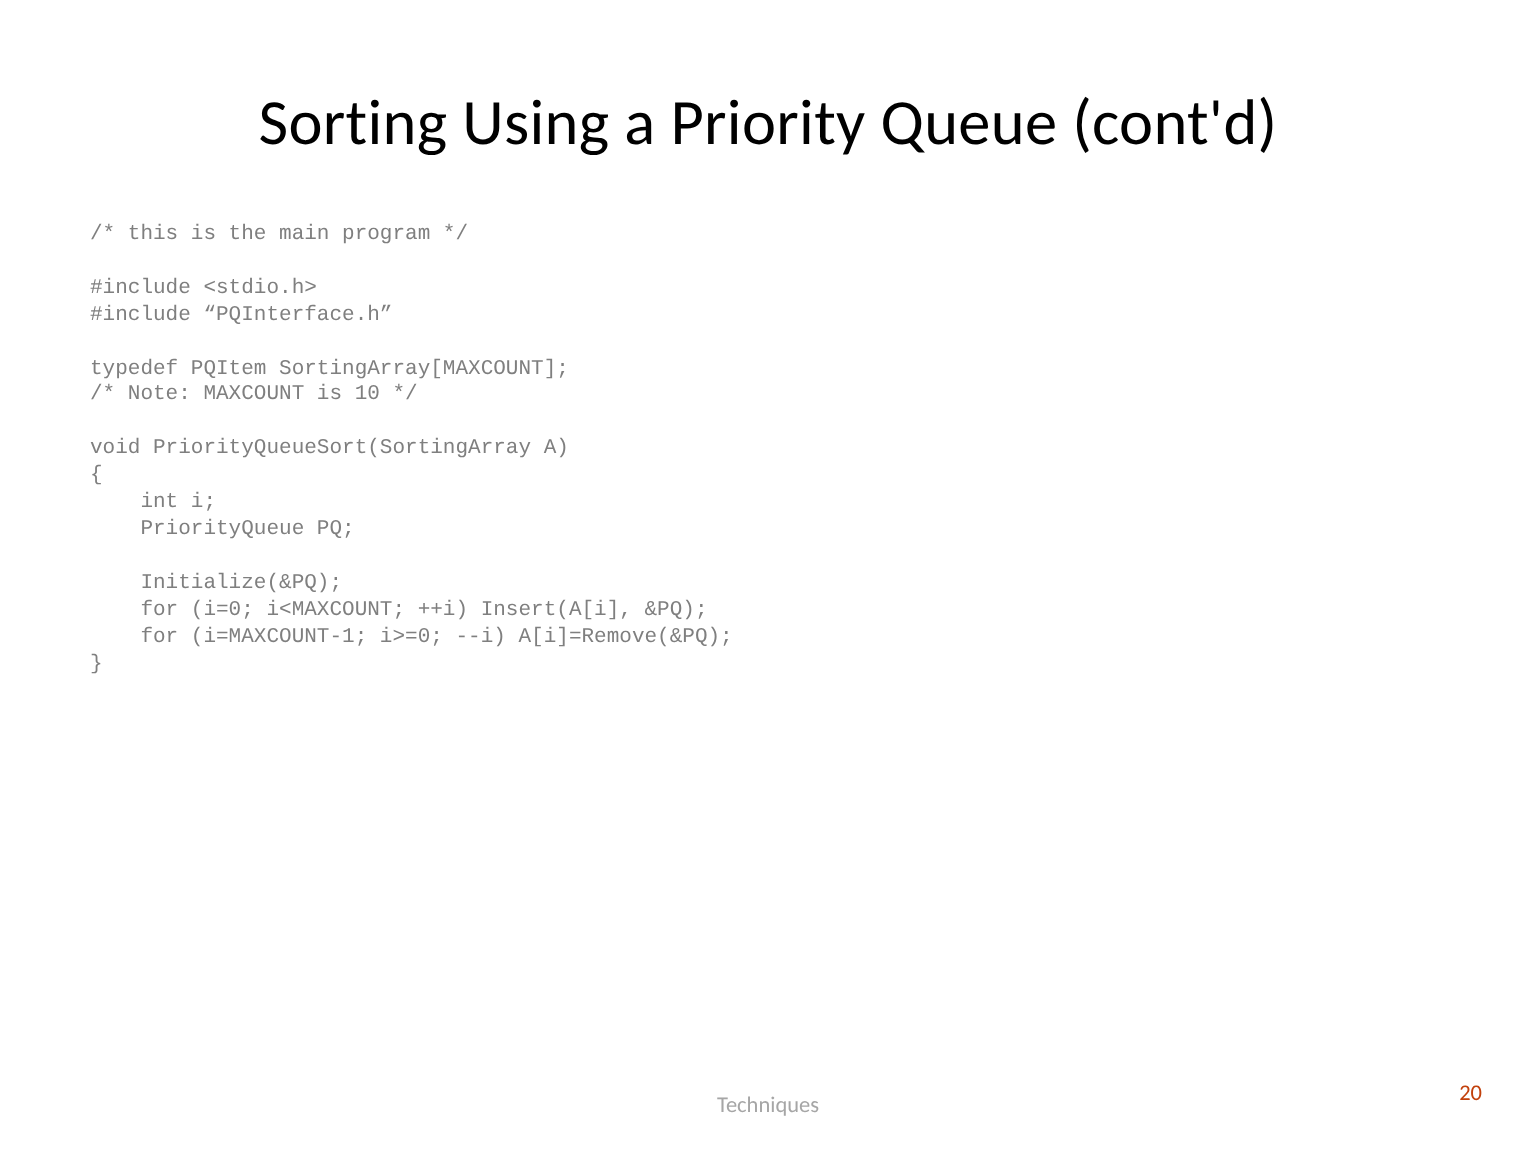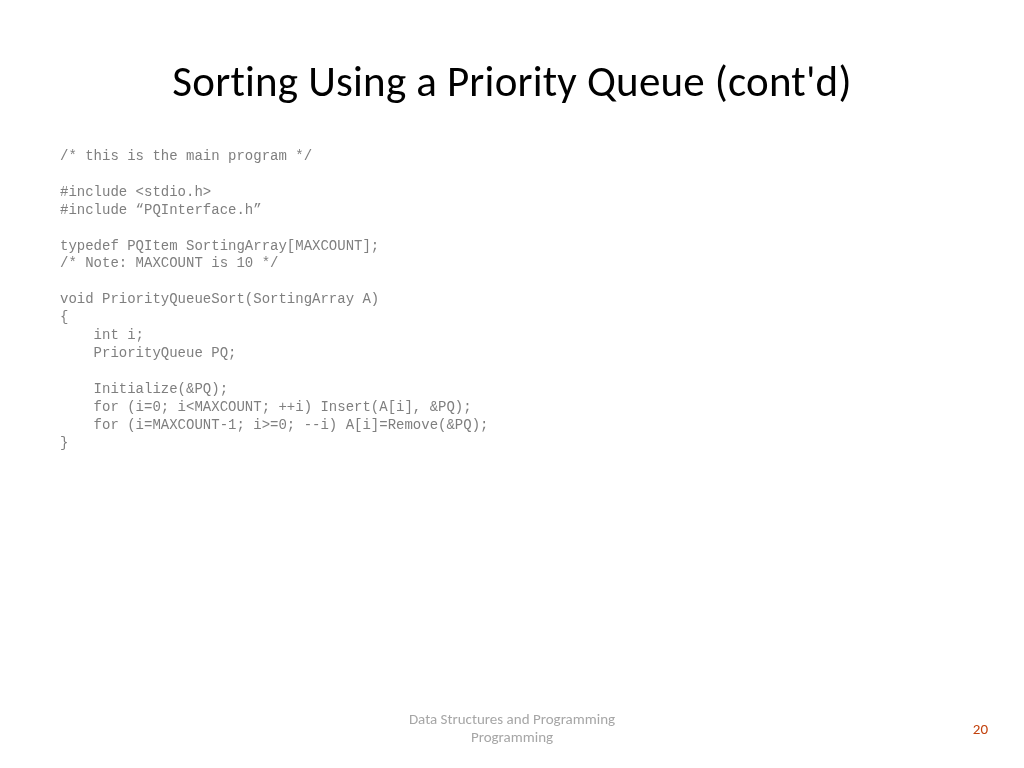--- a/index.html
+++ b/index.html
@@ -72,18 +72,18 @@
 {
     int i;
     PriorityQueue PQ;
 
     Initialize(&amp;PQ);
     for (i=0; i&lt;MAXCOUNT; ++i) Insert(A[i], &amp;PQ);
     for (i=MAXCOUNT-1; i&gt;=0; --i) A[i]=Remove(&amp;PQ);
 }</div>
   <div class="footer">
     <div class="footer-text">
-      <span>Data Structures and Programming</span><br>
-      <span>Programming</span>
+      <br>
+      <span>Techniques</span>
     </div>
   </div>
   <div class="page-number">20</div>
 </div>
 
 </body></html>

